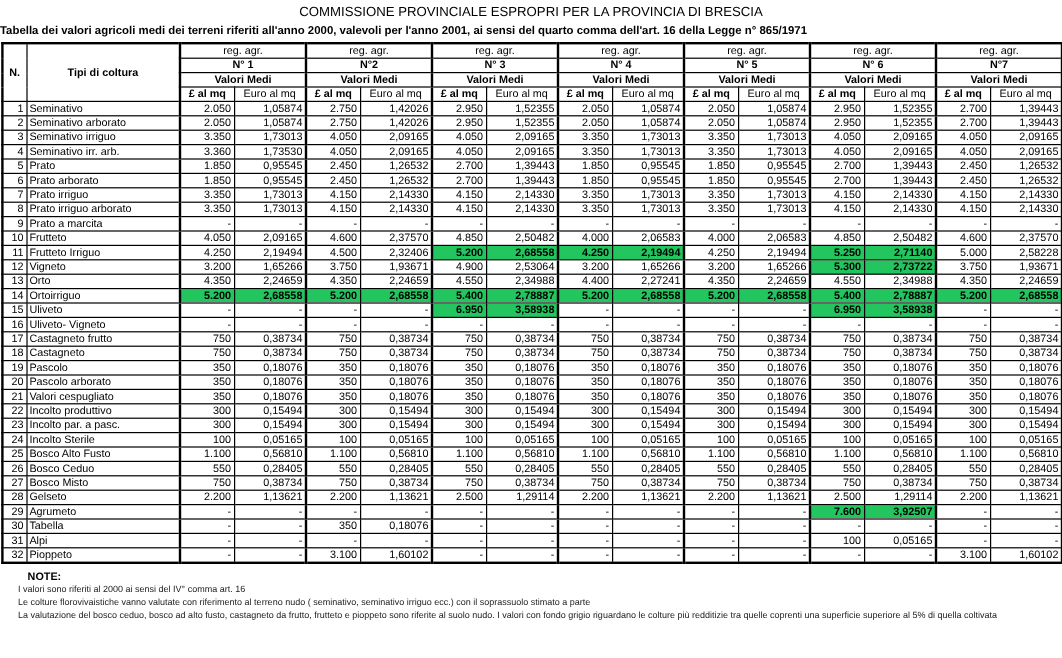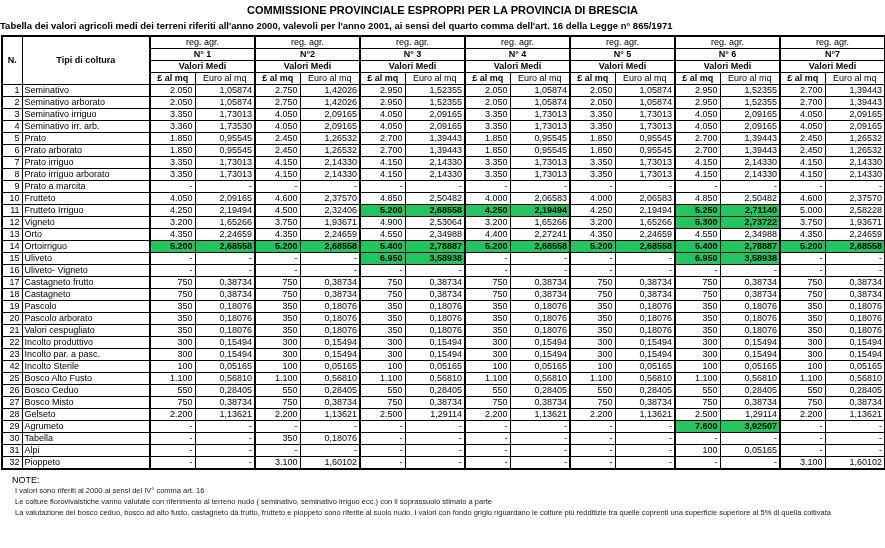--- a/index.html
+++ b/index.html
@@ -1,21 +1,21 @@
 <!DOCTYPE html>
 <html><head>
 <meta charset="utf-8">
 <style>
   html,body{margin:0;padding:0;}
   body{
     width:885px;height:548px;background:#ffffff;overflow:hidden;
     font-family:"Liberation Sans", sans-serif;color:#000;
   }
   .title{
-    text-align:center;font-weight:bold;font-size:11px;padding-top:4px;
+    text-align:center;font-weight:normal;font-size:11px;padding-top:4px;
   }
   .subtitle{
     text-align:left;font-weight:bold;font-size:9.5px;margin-top:4px;
   }
   table.vam{
     border-collapse:collapse;table-layout:fixed;width:883px;margin:4px auto 0 1px;
     border:2px solid #000;
   }
   table.vam th, table.vam td{
     border:1px solid #000;font-size:9px;line-height:11px;height:11px;
@@ -24,21 +24,21 @@
   thead th{text-align:center;font-weight:normal;}
   thead th.reg-num, thead th.valori, thead th.lira-h, thead th.corner{font-weight:bold;}
   thead th.euro-h{font-weight:normal;}
   td.num{text-align:right;}
   td.name{text-align:left;}
   td.val{text-align:right;}
   td.shaded{background:#22c55e;font-weight:bold;}
   .region-start{border-left:2px solid #000 !important;}
   .name-col{border-right:2px solid #000 !important;}
   .notes{margin-top:5px;}
-  .notes-heading{font-weight:normal;font-size:9px;margin-left:12px;}
+  .notes-heading{font-weight:bold;font-size:9px;margin-left:23px;}
   .note-line{font-size:7.5px;line-height:11px;margin-left:15px;color:#222;}
 </style>
 </head>
 <body>
 
 <div class="page">
   <div class="title">COMMISSIONE PROVINCIALE ESPROPRI PER LA PROVINCIA DI BRESCIA</div>
   <div class="subtitle">Tabella dei valori agricoli medi dei terreni riferiti all'anno 2000, valevoli per l'anno 2001, ai sensi del quarto comma dell'art. 16 della Legge n° 865/1971</div>
 
   <table class="vam">
@@ -516,21 +516,21 @@
           <td class="val region-start">300</td>
           <td class="val">0,15494</td>
           <td class="val region-start">300</td>
           <td class="val">0,15494</td>
           <td class="val region-start">300</td>
           <td class="val">0,15494</td>
           <td class="val region-start">300</td>
           <td class="val">0,15494</td>
         </tr>
         <tr>
-          <td class="num">42</td>
+          <td class="num">24</td>
           <td class="name name-col">Incolto Sterile</td>
           <td class="val region-start">100</td>
           <td class="val">0,05165</td>
           <td class="val region-start">100</td>
           <td class="val">0,05165</td>
           <td class="val region-start">100</td>
           <td class="val">0,05165</td>
           <td class="val region-start">100</td>
           <td class="val">0,05165</td>
           <td class="val region-start">100</td>

